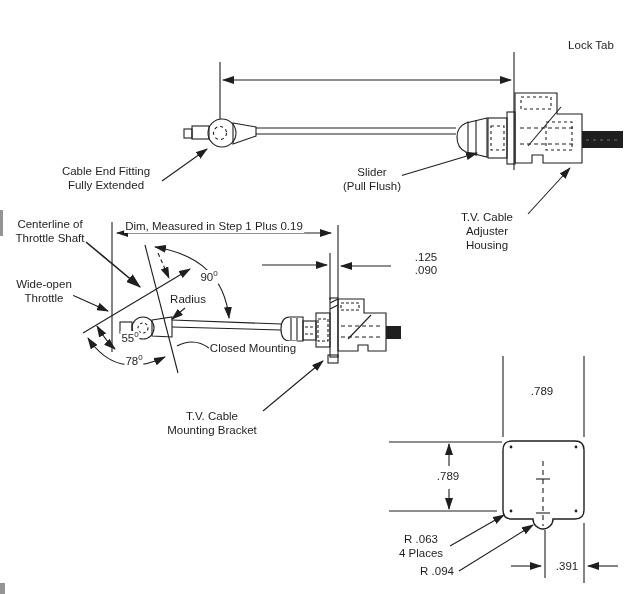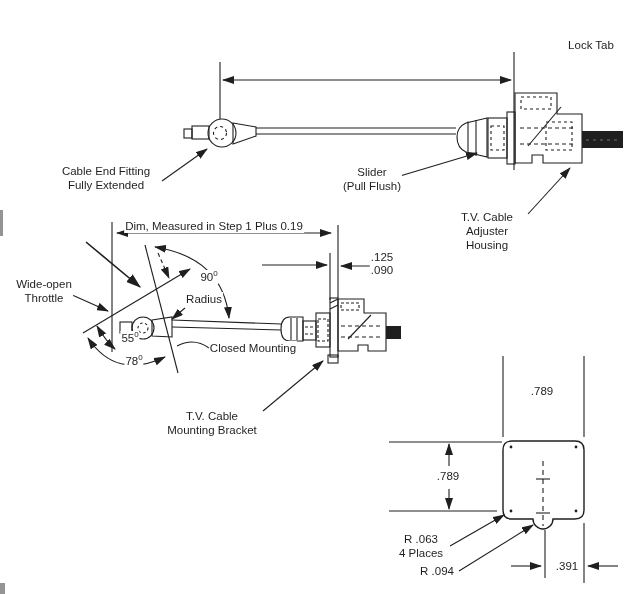--- a/index.html
+++ b/index.html
@@ -181,35 +181,39 @@
     <div>Cable End Fitting</div>
     <div>Fully Extended</div>
   </div>
 
   <div class="lbl" style="left:487px;top:210px">
     <div>T.V. Cable</div>
     <div>Adjuster</div>
     <div>Housing</div>
   </div>
 
+  <div class="lbl" style="left:50px;top:217px">
+    <div>Centerline of</div>
+    <div>Throttle Shaft</div>
+  </div>
 
   <div class="lbl" style="left:214px;top:219px">Dim, Measured in Step 1 Plus 0.19</div>
 
   <div class="lbl" style="left:44px;top:277px">
     <div>Wide-open</div>
     <div>Throttle</div>
   </div>
 
   <div class="lbl" style="left:209px;top:270px"><span>90</span><sup>0</sup></div>
-  <div class="lbl" style="left:204px;top:292px">Radius</div>
+  <div class="lbl" style="left:188px;top:292px">Radius</div>
   <div class="lbl" style="left:130px;top:331px"><span>55</span><sup>0</sup></div>
   <div class="lbl" style="left:134px;top:354px"><span>78</span><sup>0</sup></div>
   <div class="lbl" style="left:253px;top:341px">Closed Mounting</div>
 
-  <div class="lbl" style="left:382px;top:251px;line-height:12.5px">
+  <div class="lbl" style="left:426px;top:251px;line-height:12.5px">
     <div>.125</div>
     <div>.090</div>
   </div>
 
   <div class="lbl" style="left:212px;top:409px">
     <div>T.V. Cable</div>
     <div>Mounting Bracket</div>
   </div>
 
   <div class="lbl" style="left:542px;top:384px">.789</div>

